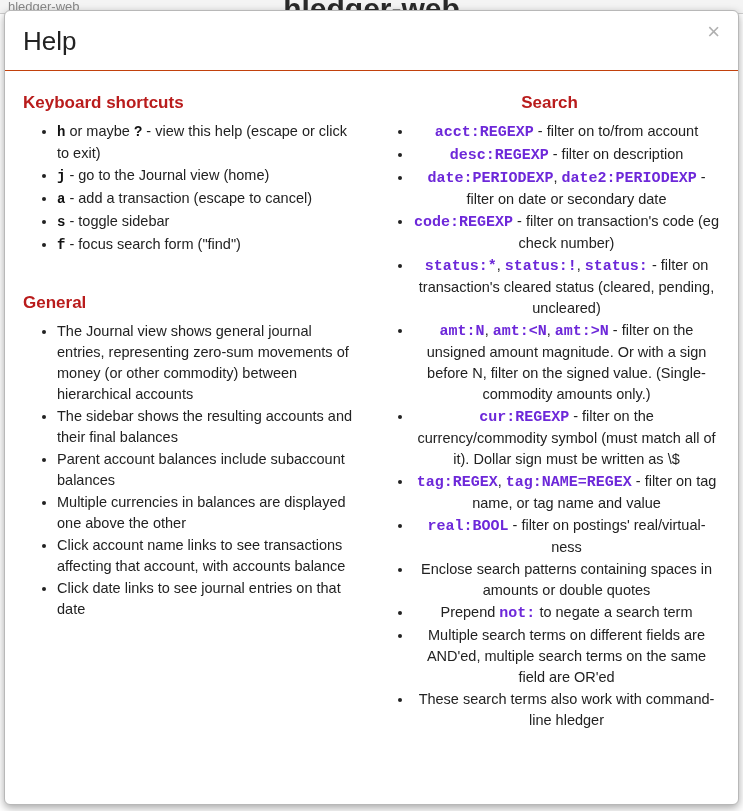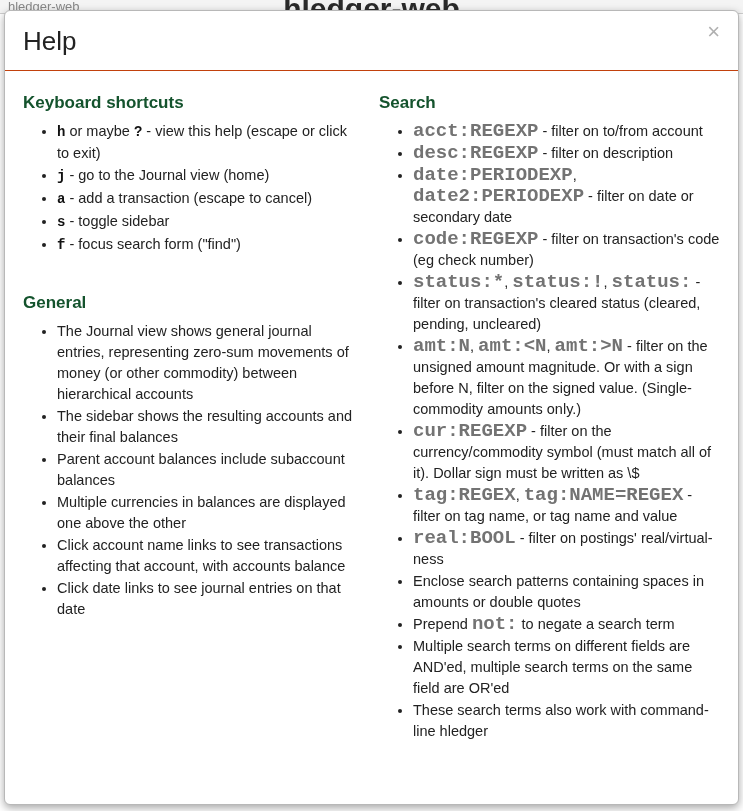--- a/index.html
+++ b/index.html
@@ -95,47 +95,47 @@
     border: none;
     cursor: pointer;
     padding: 0 2px;
   }
   #modal-body {
     padding: 18px 18px 10px 18px;
     display: flex;
     gap: 18px;
   }
   .col-left { width: 342px; }
-  .col-right { width: 345px; }
+  .col-right { width: 345px; text-align: center; }
 
   h4.section-title {
     margin: 4px 0 8px 0;
     font-size: 17px;
     font-weight: bold;
-    color: #14532d;
+    color: #b91c1c;
   }
   h4.section-title.general-title {
     margin-top: 37px;
   }
   ul.help-list {
     margin: 0 0 0 0;
     padding-left: 34px;
     list-style-type: disc;
   }
   ul.help-list li {
     font-size: 14.5px;
     line-height: 21px;
     color: #222222;
     margin-bottom: 1px;
   }
   code {
     font-family: "Liberation Mono", monospace;
-    font-size: 19px;
-    font-weight: bold;
-    color: #737373;
+    font-size: 15px;
+    font-weight: bold;
+    color: #6d28d9;
     white-space: nowrap;
   }
   .kbd {
     font-family: "Liberation Mono", monospace;
     font-weight: bold;
     font-size: 14px;
     color: #111111;
   }
 </style>
 </head>

